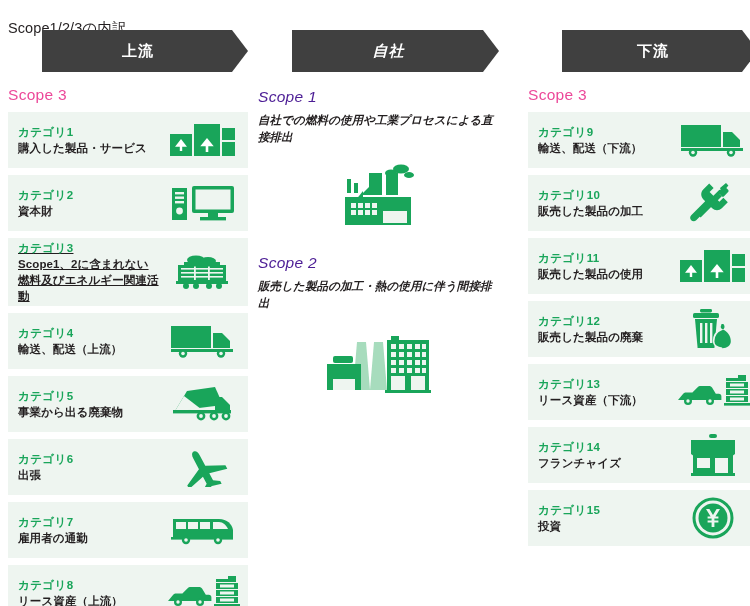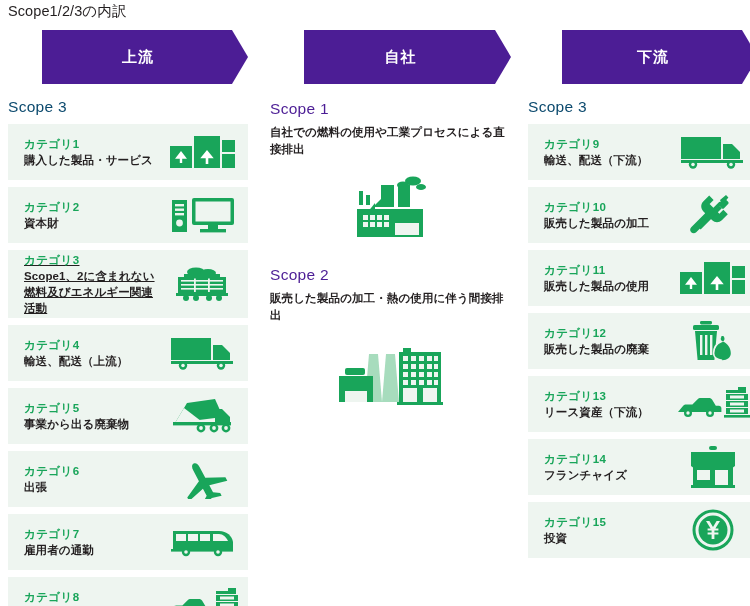--- a/index.html
+++ b/index.html
@@ -11,79 +11,79 @@
     width: 750px; height: 606px;
     position: relative;
     font-family: "Liberation Sans", "DejaVu Sans", sans-serif;
     color: #231f20;
     overflow: hidden;
   }
 
   
   #page-title {
     position: absolute;
-    left: 8px; top: 1px;
+    left: 8px; top: 18px;
     font-size: 14.5px;
     line-height: 20px;
     color: #231f20;
     letter-spacing: 0.1px;
     white-space: nowrap;
   }
 
   
   .column {
     position: absolute;
     top: 30px;
   }
   #col-upstream   { left: 8px;   width: 240px; }
-  #col-own        { left: 270px; width: 241px; }
+  #col-own        { left: 258px; width: 241px; font-style: italic; }
   #col-downstream { left: 528px; width: 230px; }
 
   
   .banner {
     position: relative;
-    height: 54px;
-    background: #4c1d95;
+    height: 42px;
+    background: #404040;
     display: flex;
     align-items: center;
     justify-content: center;
     margin-left: 34px;
   }
   .banner.arrow {
     clip-path: polygon(0 0, calc(100% - 16px) 0, 100% 50%, calc(100% - 16px) 100%, 0 100%);
   }
   .banner-label {
     color: #ffffff;
     font-size: 15px;
     font-weight: 700;
     letter-spacing: 1px;
     margin-right: 14px;
   }
 
   
   .scope-heading {
     font-size: 15.5px;
-    color: #0c4a6e;
+    color: #ec4899;
     letter-spacing: 0.3px;
     margin: 14px 0 8px 0;
     font-weight: 400;
   }
 
   
   .card {
     position: relative;
     background: #eef5f0;
     height: 56px;
     margin-bottom: 7px;
     display: flex;
     align-items: center;
   }
   .card.tall { height: 68px; text-decoration: underline; }
   .card-text {
-    padding-left: 16px;
+    padding-left: 10px;
     width: 152px;
   }
   .cat-label {
     font-size: 11.5px;
     color: #19a55a;
     letter-spacing: 0.4px;
     line-height: 16px;
     font-weight: 700;
     white-space: nowrap;
   }

